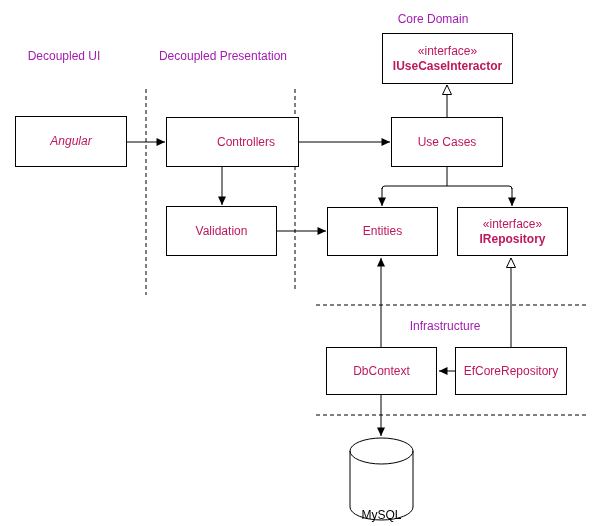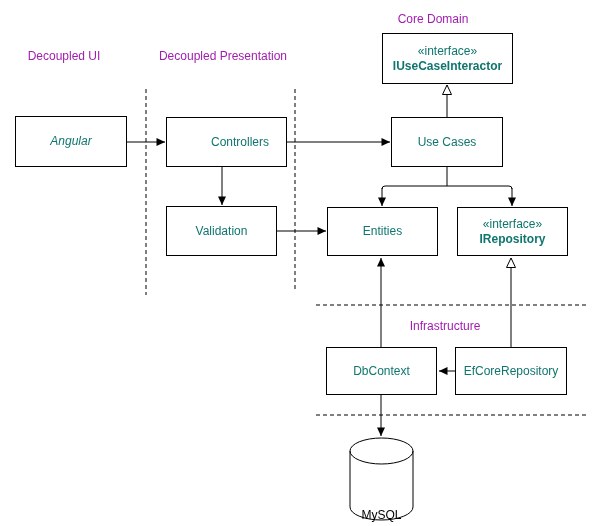--- a/index.html
+++ b/index.html
@@ -24,21 +24,21 @@
   .node {
     position: absolute;
     box-sizing: border-box;
     border: 1px solid #000000;
     background: #ffffff;
     display: flex;
     flex-direction: column;
     align-items: center;
     justify-content: center;
     font-size: 12px;
-    color: #0f766e;
+    color: #be185d;
     text-align: center;
     line-height: 15px;
     z-index: 2;
   }
   .node .stereotype { font-weight: normal; }
   .node .iface-name { font-weight: bold; text-align: center; }
   .region-label {
     position: absolute;
     font-size: 12px;
     color: #a21caf;
@@ -110,21 +110,21 @@
 
   <div class="region-label" style="left:4px; top:49px; width:120px;">Decoupled UI</div>
   <div class="region-label" style="left:143px; top:49px; width:160px;">Decoupled Presentation</div>
   <div class="region-label" style="left:373px; top:12px; width:120px;">Core Domain</div>
   <div class="region-label" style="left:385px; top:319px; width:120px;">Infrastructure</div>
 
   <div class="node" style="left:15px; top:116px; width:112px; height:51px;font-style:italic;">
     <span>Angular</span>
   </div>
 
-  <div class="node" style="left:166px; top:117px; width:121px; height:50px;padding-left:27px;">
+  <div class="node" style="left:166px; top:117px; width:133px; height:50px;padding-left:27px;">
     <span>Controllers</span>
   </div>
 
   <div class="node" style="left:391px; top:117px; width:112px; height:50px;">
     <span>Use Cases</span>
   </div>
 
   <div class="node" style="left:382px; top:33px; width:131px; height:51px;">
     <span class="stereotype">«interface»</span>
     <span class="iface-name">IUseCaseInteractor</span>

